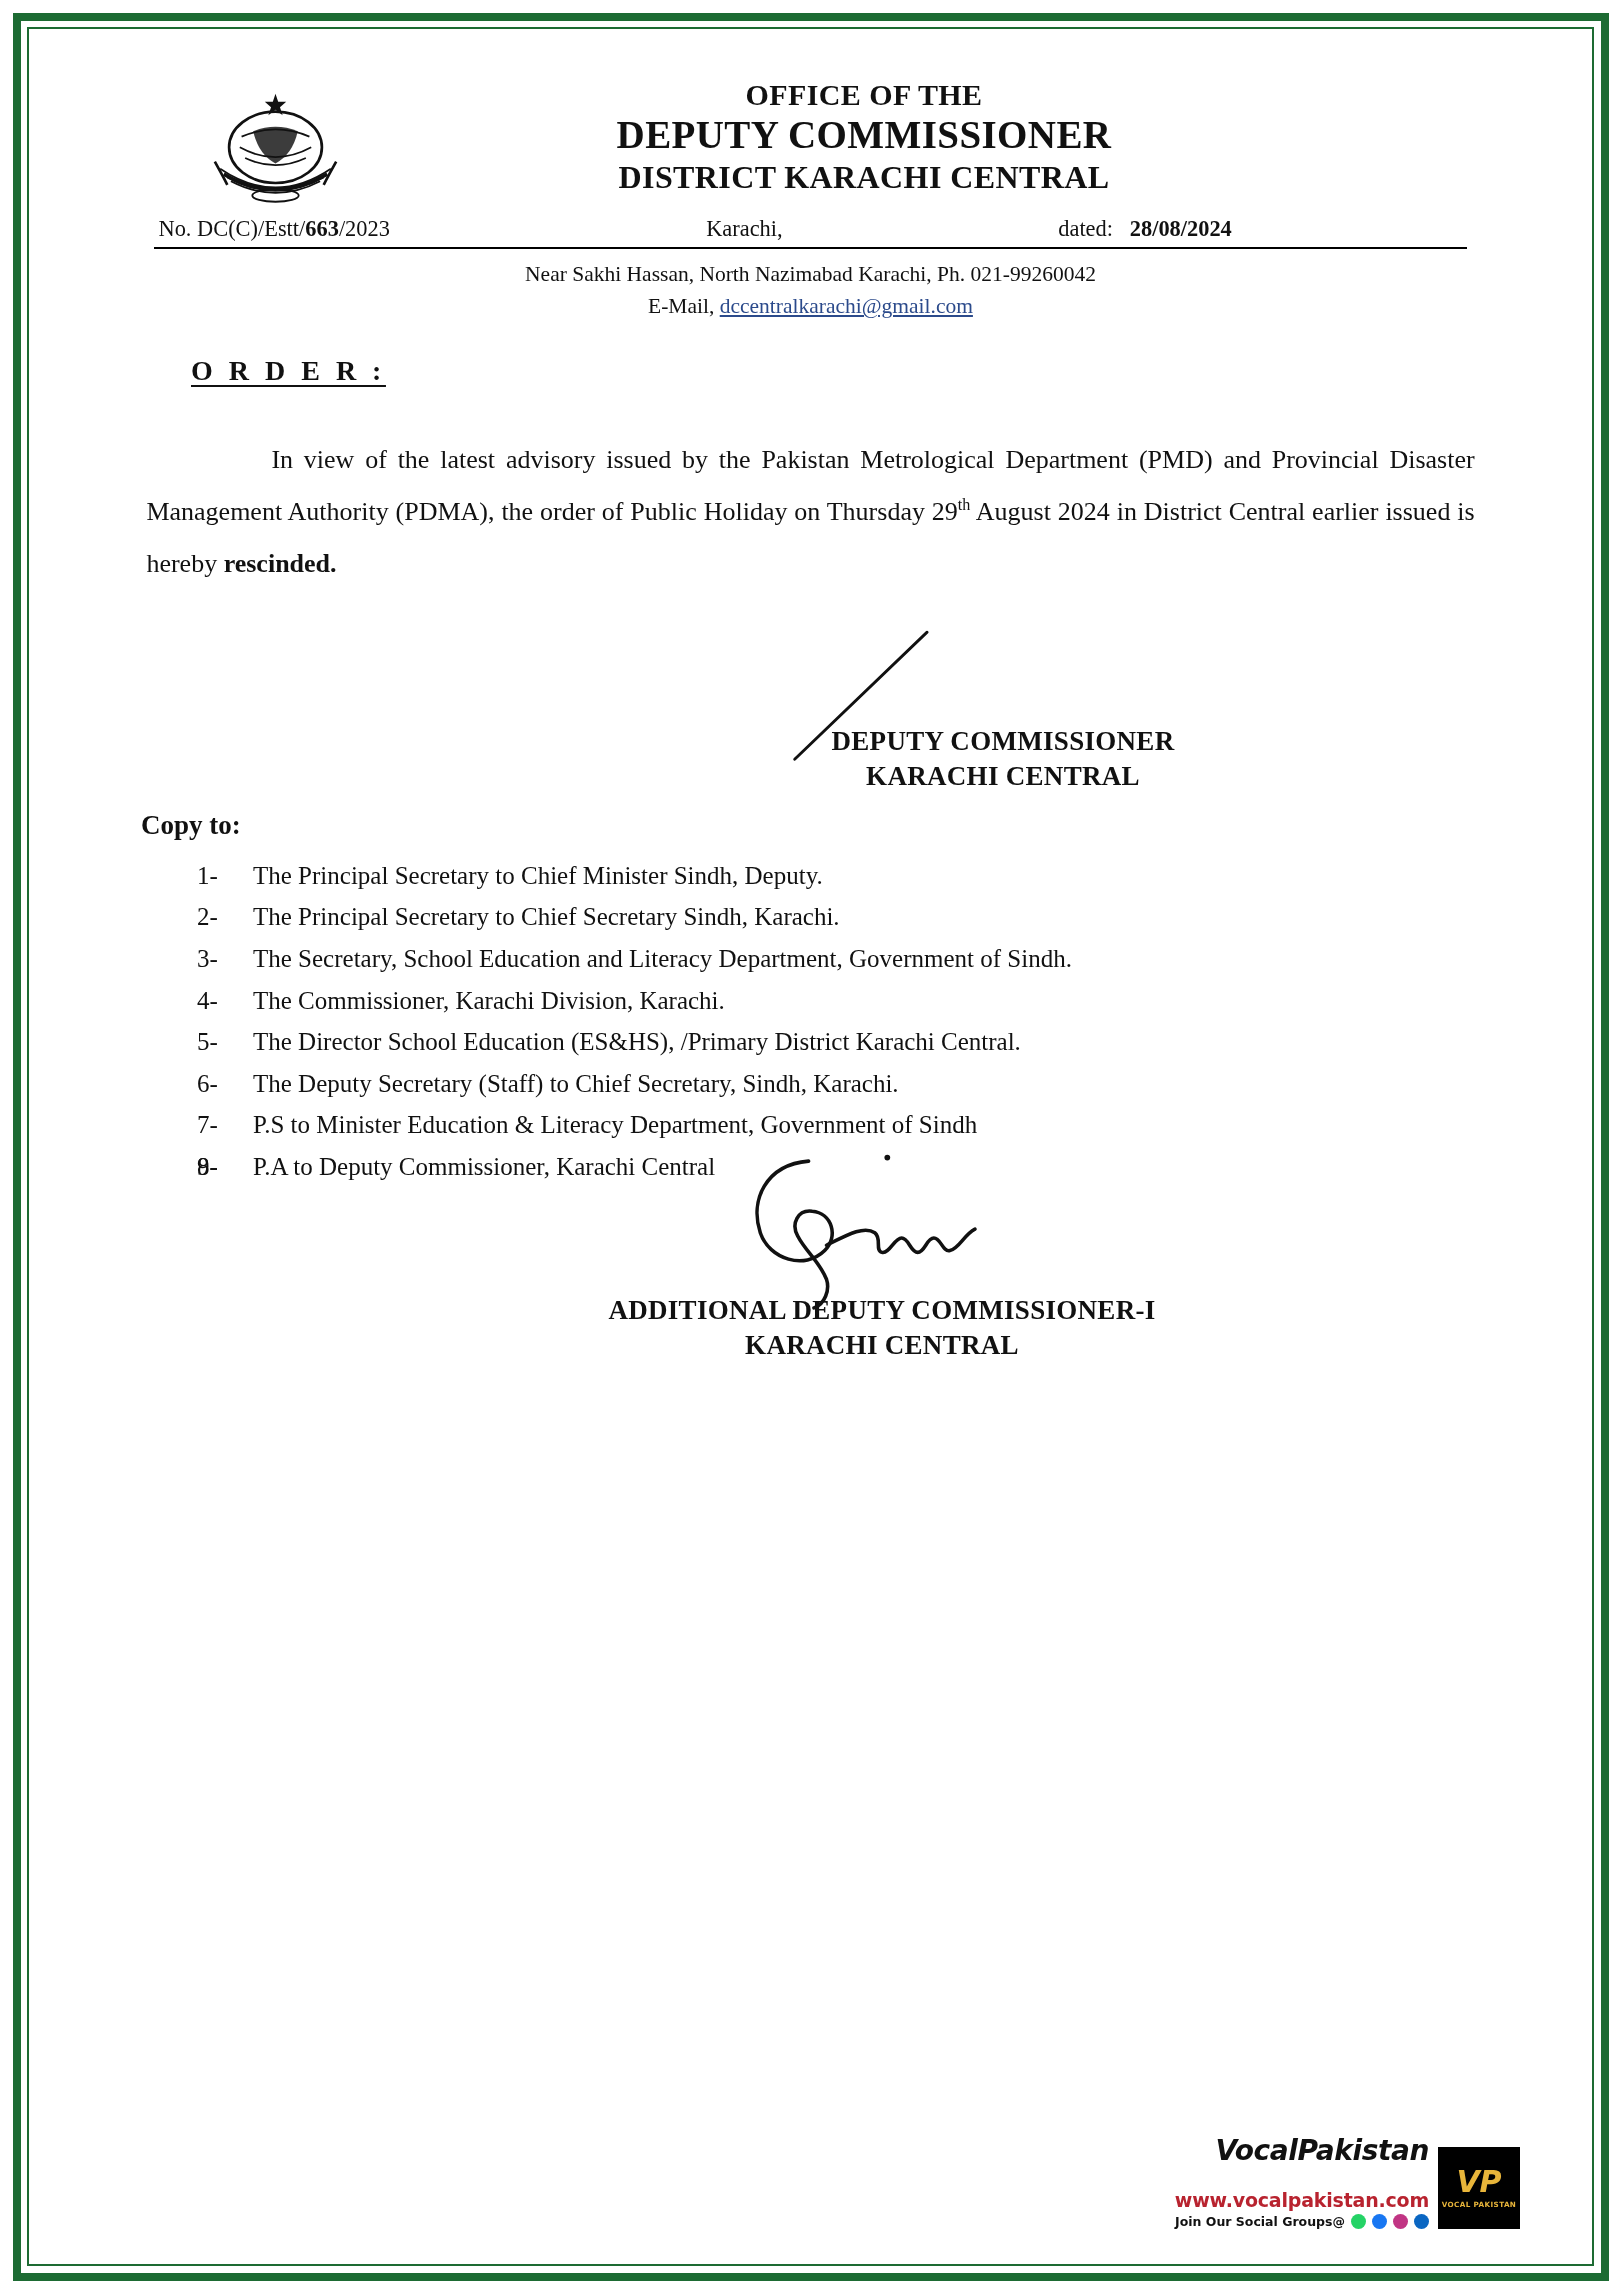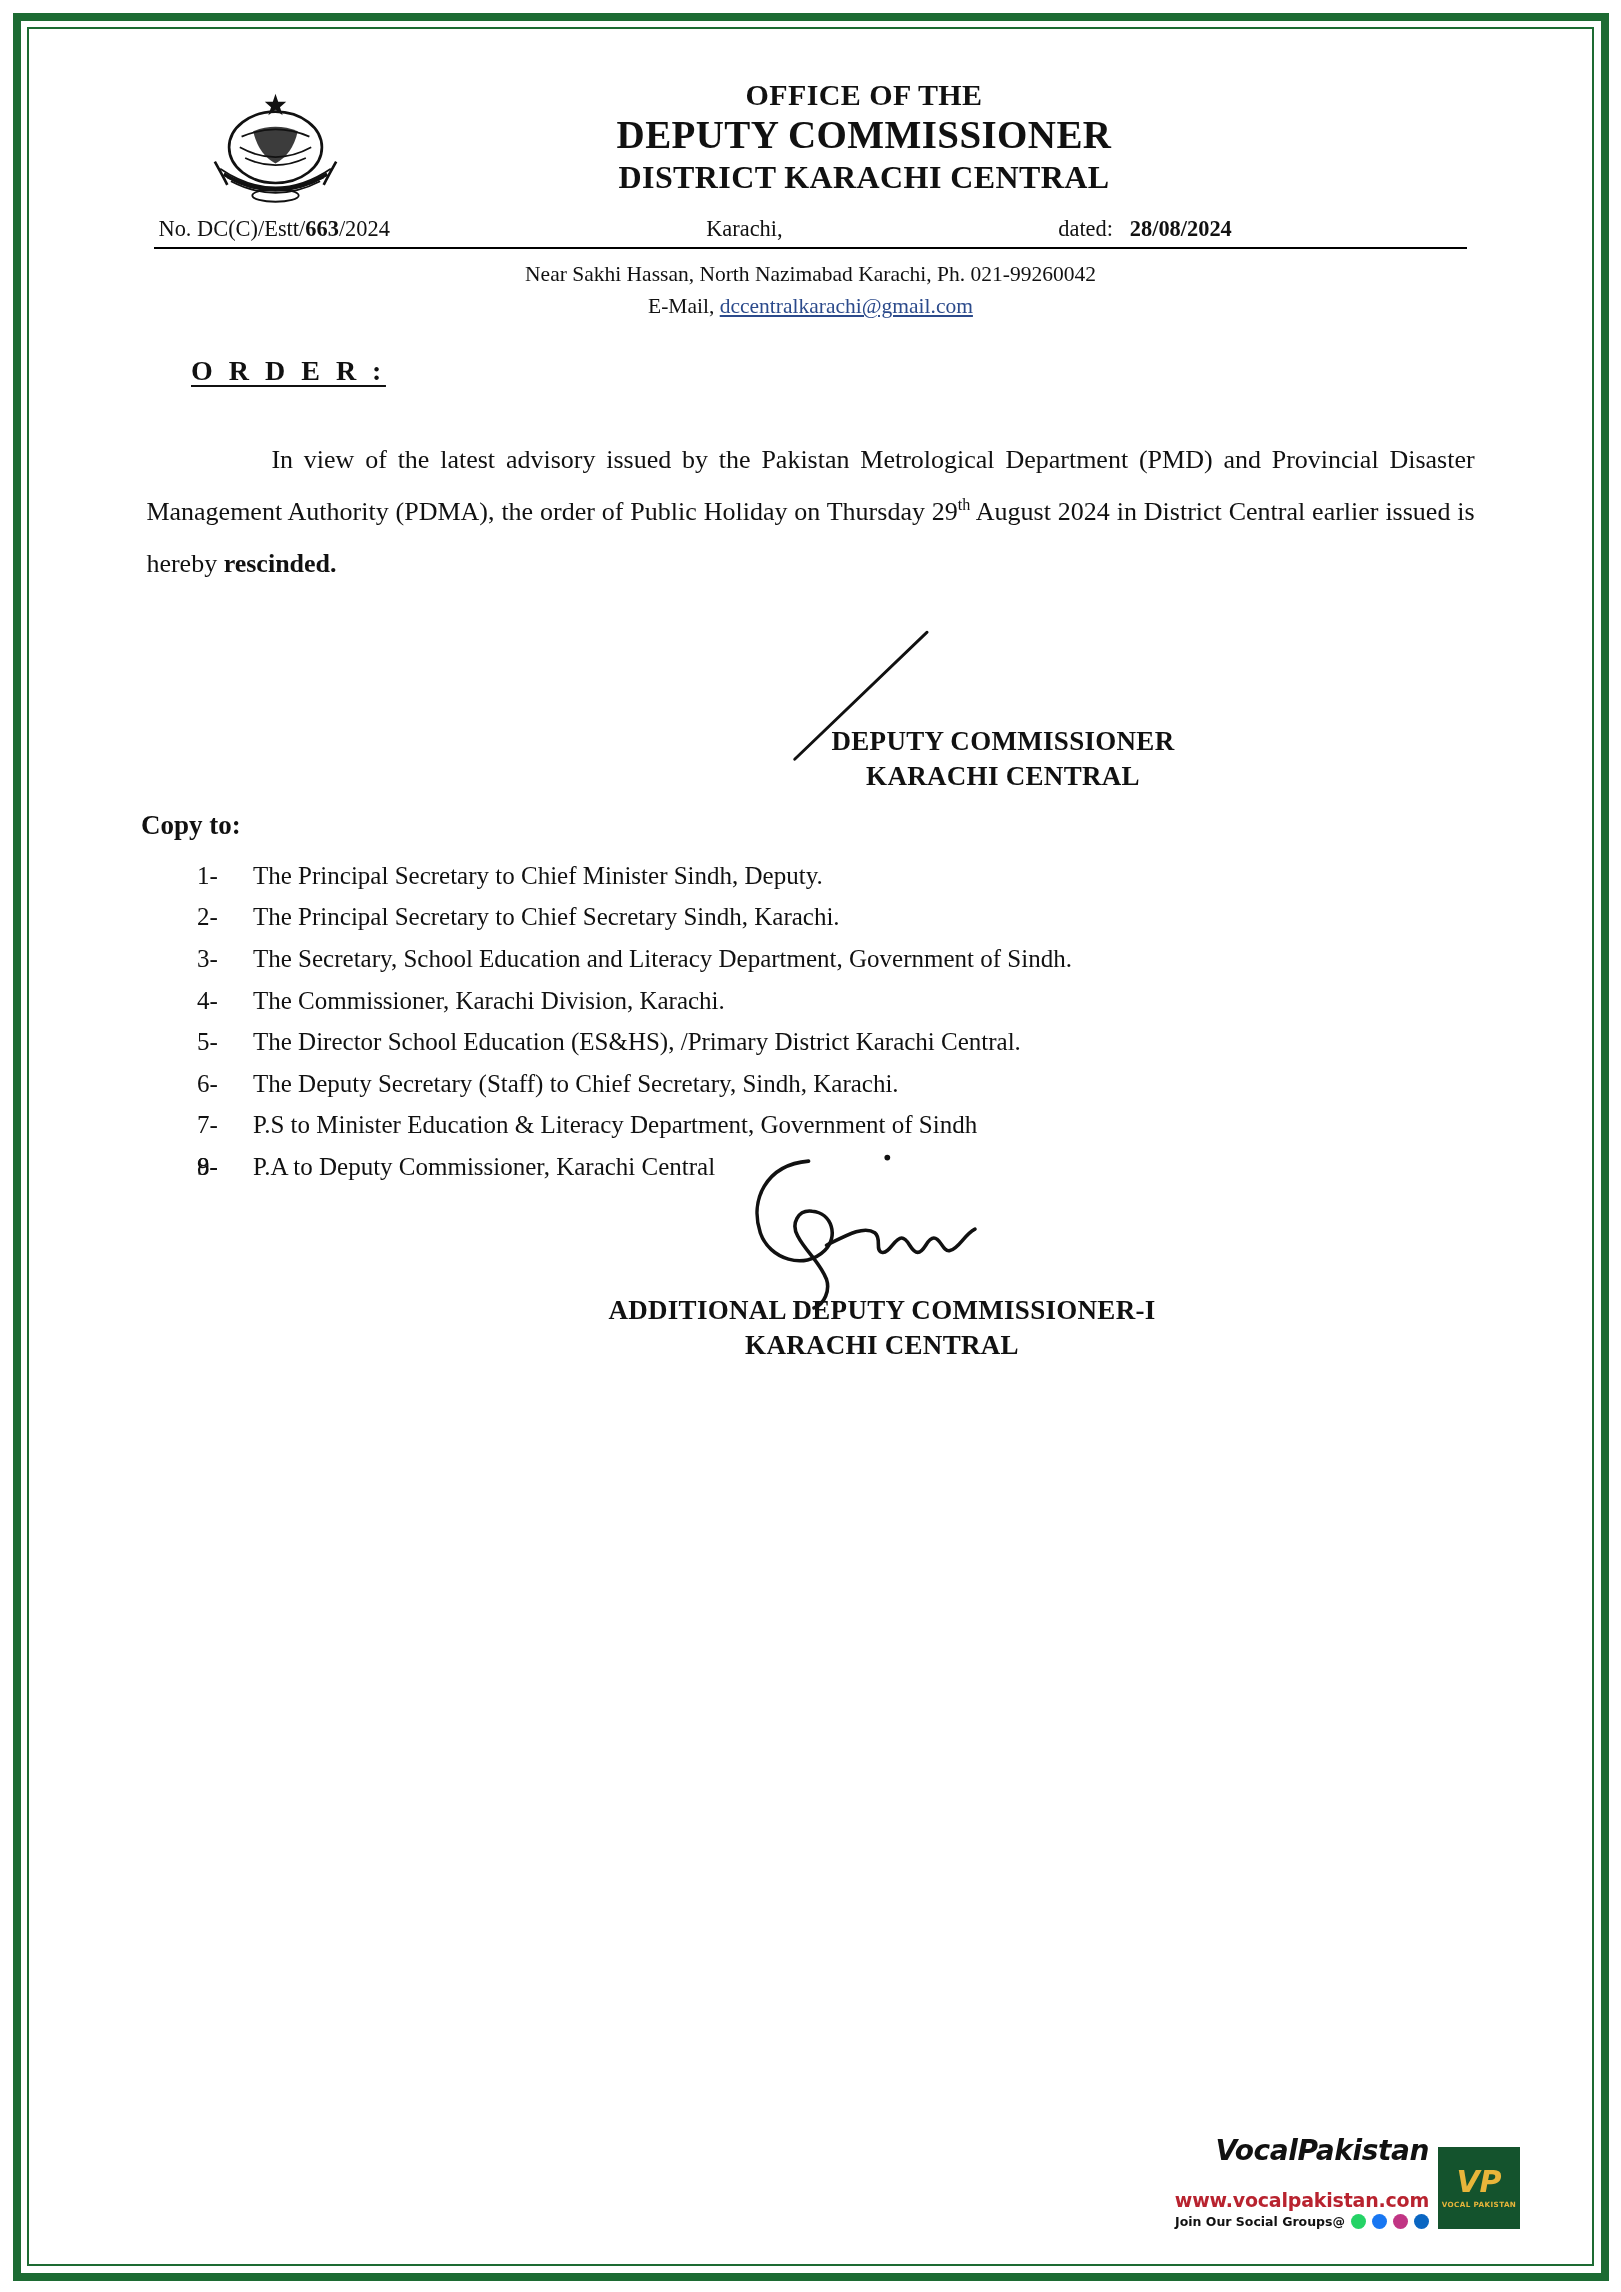--- a/index.html
+++ b/index.html
@@ -258,21 +258,21 @@
     display: inline-block;
   }
   .soc.wa { background: #25d366; }
   .soc.fb { background: #1877f2; }
   .soc.ig { background: #c13584; }
   .soc.li { background: #0a66c2; }
 
   .brand-logo {
     width: 82px;
     height: 82px;
-    background: #14532d;
+    background: #000000;
     display: flex;
     flex-direction: column;
     align-items: center;
     justify-content: center;
   }
   .brand-logo .vp-mark {
     font-family: "DejaVu Sans", sans-serif;
     font-size: 30px;
     font-weight: bold;
     font-style: italic;
@@ -318,21 +318,21 @@
         </svg>
       </div>
 
       <div class="head-lines">
         <div class="head-line-1">OFFICE OF THE</div>
         <div class="head-line-2">DEPUTY COMMISSIONER</div>
         <div class="head-line-3">DISTRICT KARACHI CENTRAL</div>
       </div>
 
       <div class="ref-row">
-        <div class="ref-no"><span>No. DC(C)/Estt/</span><span class="bolded">663</span><span>/2024</span></div>
+        <div class="ref-no"><span>No. DC(C)/Estt/</span><span class="bolded">663</span><span>/2023</span></div>
         <div class="ref-city">Karachi,</div>
         <div class="ref-date"><span>dated:</span>&nbsp;&nbsp;&nbsp;<span class="bolded">28/08/2024</span></div>
       </div>
 
       <hr class="rule">
 
       <div class="addr">Near Sakhi Hassan, North Nazimabad Karachi, Ph. 021-99260042</div>
       <div class="email-row">
         <span>E-Mail,</span>
         <span class="email-link">dccentralkarachi@gmail.com</span>

